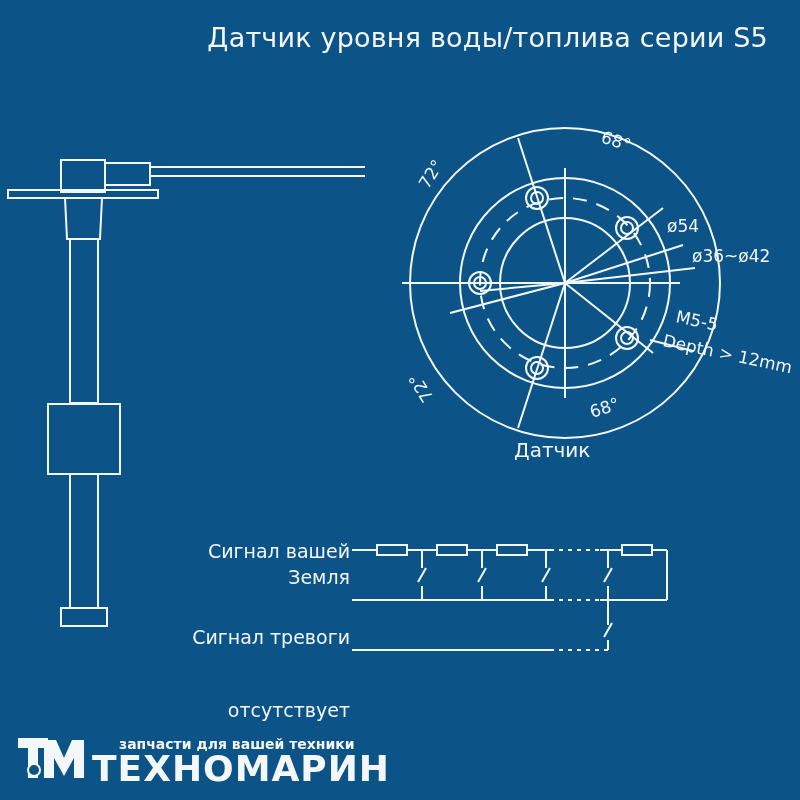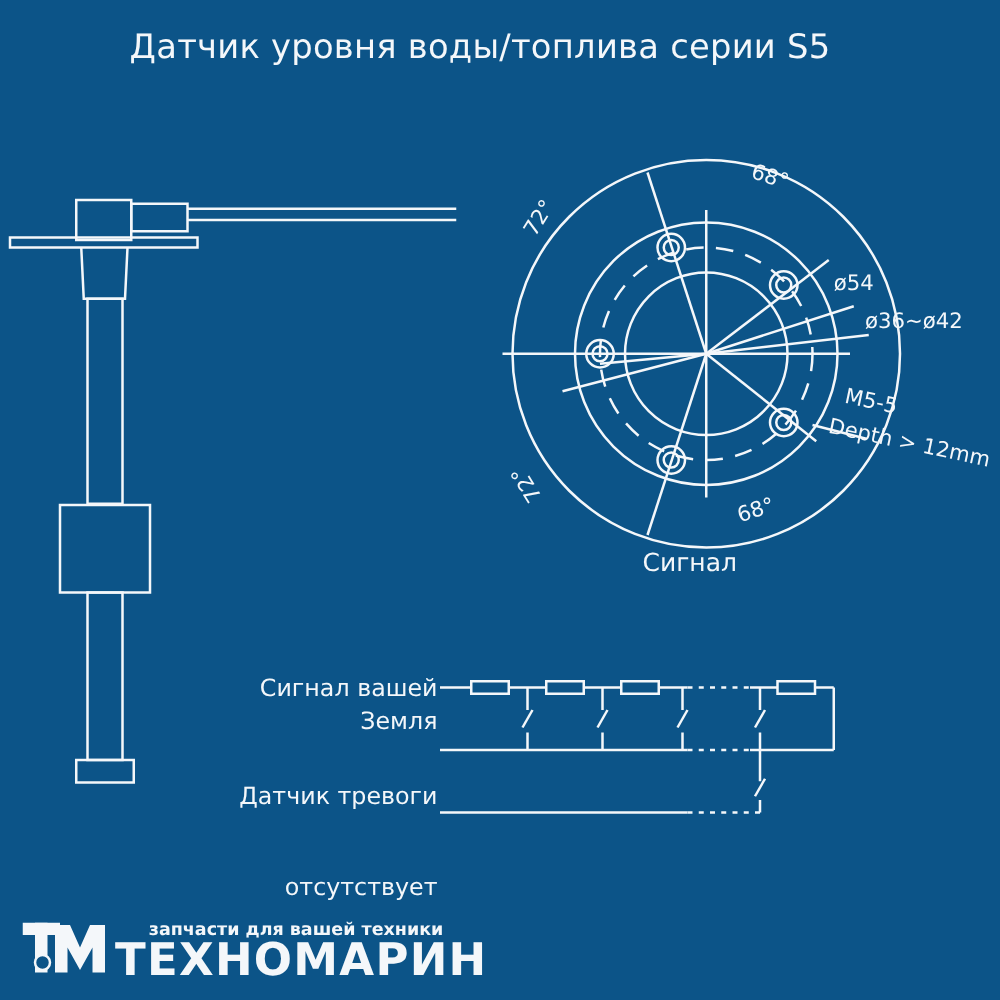--- a/index.html
+++ b/index.html
@@ -1,17 +1,17 @@
 <!DOCTYPE html>
 <html><head>
 <meta charset="utf-8">
 <style>
   html,body{margin:0;padding:0;}
   body{width:800px;height:800px;background:#0c5488;position:relative;overflow:hidden;font-family:"DejaVu Sans","Liberation Sans",sans-serif;color:#f4f7fa;}
-  .title{position:absolute;top:22px;left:0;width:768px;text-align:center;font-size:27px;letter-spacing:0.2px;}
+  .title{position:absolute;top:22px;left:0;width:768px;text-align:right;font-size:27px;letter-spacing:0.2px;}
   svg.draw{position:absolute;left:0;top:0;}
   .lbl{position:absolute;font-size:19px;white-space:nowrap;}
   .right{text-align:right;}
   .montage{position:absolute;left:514px;top:438px;font-size:20px;}
   .logo{position:absolute;left:18px;top:738px;}
   .brand{position:absolute;left:92px;top:748px;font-family:"DejaVu Sans",sans-serif;font-weight:bold;font-size:36px;letter-spacing:1px;}
   .tag{position:absolute;left:93px;top:736px;font-size:14px;font-weight:bold;margin-left:26px;}
   .dim{font-family:"DejaVu Sans",sans-serif;font-size:17px;fill:#f4f7fa;}
 </style>
 </head>
@@ -100,25 +100,25 @@
   <text class="dim" x="600" y="142" transform="rotate(18 600 142)" stroke="none">68°</text>
   <text class="dim" x="428" y="190" transform="rotate(-58 428 190)" stroke="none">72°</text>
   <text class="dim" x="418" y="372" transform="rotate(-122 418 372) translate(-30,0)" stroke="none">72°</text>
   <text class="dim" x="592" y="418" transform="rotate(-18 592 418)" stroke="none">68°</text>
   <text class="dim" x="667" y="232" stroke="none">ø54</text>
   <text class="dim" x="692" y="262" stroke="none">ø36~ø42</text>
   <text class="dim" x="675" y="322" transform="rotate(12 675 322)" stroke="none">M5-5</text>
   <text class="dim" x="662" y="346" transform="rotate(12 662 346)" stroke="none">Depth &gt; 12mm</text>
 </svg>
 
-<div class="montage">Сигнал</div>
+<div class="montage">Датчик</div>
 
 <div class="lbl right" style="right:450px;top:540px;">Сигнал вашей</div>
 <div class="lbl right" style="right:450px;top:566px;">Земля</div>
-<div class="lbl right" style="right:450px;top:626px;">Датчик тревоги</div>
+<div class="lbl right" style="right:450px;top:626px;">Сигнал тревоги</div>
 <div class="lbl right" style="right:450px;top:651px;margin-top:48px;">отсутствует</div>
 
 <div class="logo">
   <svg width="68" height="42" viewBox="0 0 68 42">
     <rect x="0" y="0" width="30" height="10" fill="#f4f7fa"></rect>
     <rect x="10" y="0" width="10" height="40" fill="#f4f7fa"></rect>
     <path d="M26 40 V2 H38 L46 20 L54 2 H66 V40 H56 V20 L46 38 L36 20 V40 Z" fill="#f4f7fa"></path>
     <circle cx="16" cy="32" r="6" fill="#0c5488" stroke="#f4f7fa" stroke-width="2"></circle>
   </svg>
 </div>

